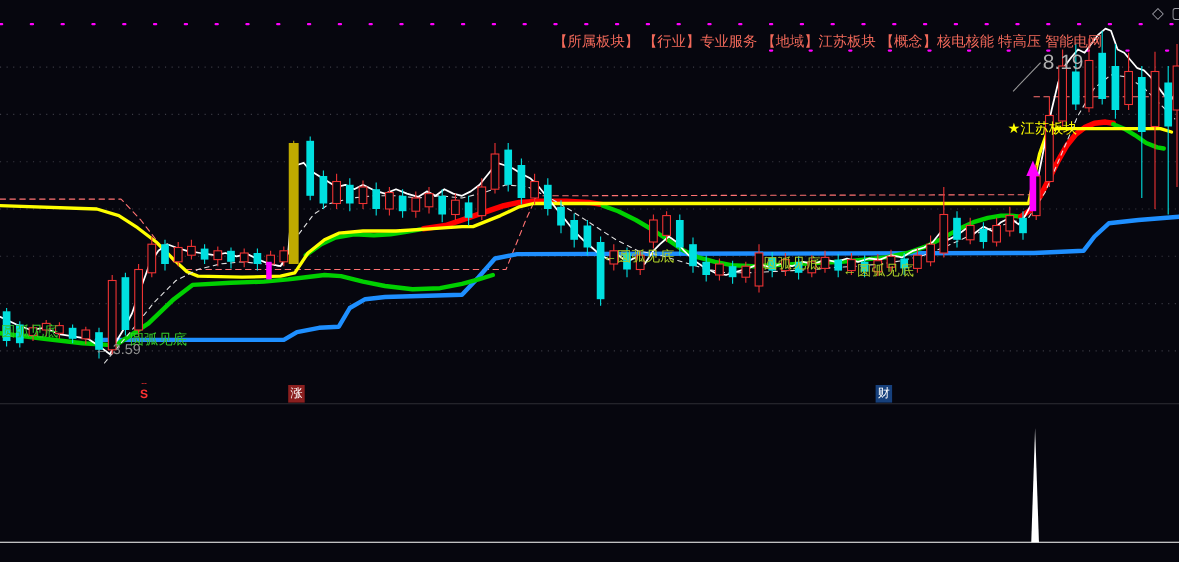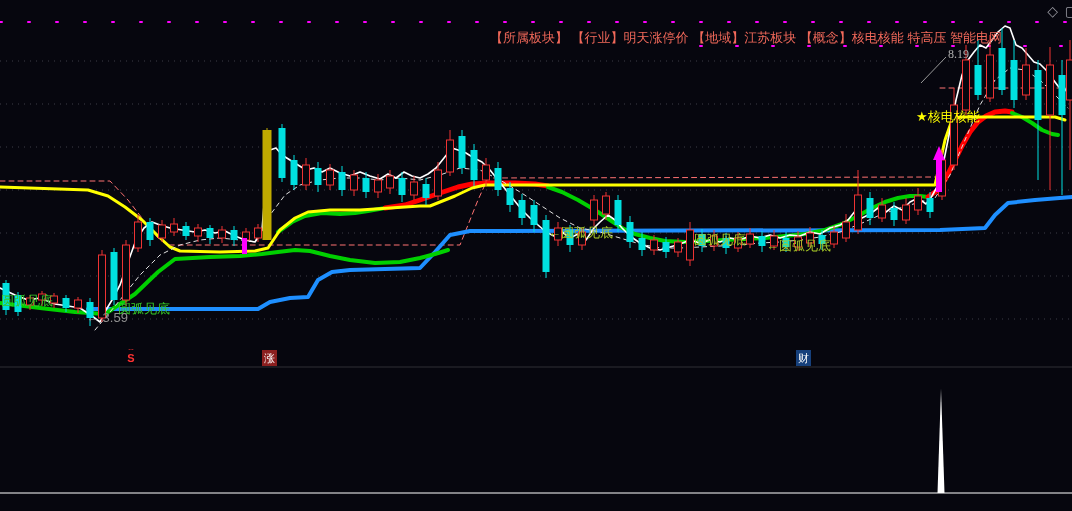--- a/index.html
+++ b/index.html
@@ -270,31 +270,31 @@
     <span style="color: rgb(255, 0, 255);">9.13</span>
     <span style="color: rgb(0, 229, 229);">明跌听:</span>
     <span style="color: rgb(0, 229, 229);">6.09</span>
   </div>
 
 <div id="tooltip">
     <div><span style="color: rgb(255, 255, 0);">今天涨停价</span><span style="color: rgb(255, 0, 255);">↑</span><span style="color: rgb(255, 255, 0);">:</span><span style="color: rgb(255, 0, 255);">470</span><span style="color: rgb(255, 255, 0);"> 元</span></div>
     <div><span style="color: rgb(255, 255, 0);">明天涨停价</span><span style="color: rgb(255, 48, 48);">↑</span><span style="color: rgb(255, 255, 0);">:</span><span style="color: rgb(255, 48, 48);">132</span><span style="color: rgb(255, 255, 0);"> 元</span></div>
   </div>
 
-<div id="sector-bar" class="txt" style="color: rgb(242, 105, 90);">【所属板块】 【行业】明天涨停价 【地域】江苏板块 【概念】核电核能 特高压 智能电网</div>
+<div id="sector-bar" class="txt" style="color: rgb(242, 105, 90);">【所属板块】 【行业】专业服务 【地域】江苏板块 【概念】核电核能 特高压 智能电网</div>
 
 <div id="labels-layer">
     <div class="txt" style="left: 1px; top: 292px; color: rgb(53, 200, 40); font-size: 13px;">圆弧见底</div>
     <div class="txt" style="left: 118px; top: 300px; color: rgb(53, 200, 40); font-size: 13px;">圆弧见底</div>
     <div class="txt" style="left: 86px; top: 310px; color: rgb(144, 144, 144); font-size: 13px;">← 3.59</div>
     <div class="txt" style="left: 548px; top: 224px; color: rgb(170, 203, 40); font-size: 13px;">←圆弧见底</div>
     <div class="txt" style="left: 694px; top: 231px; color: rgb(170, 203, 40); font-size: 13px;">圆弧见底</div>
     <div class="txt" style="left: 766px; top: 237px; color: rgb(170, 203, 40); font-size: 13px;">←圆弧见底</div>
-    <div class="txt" style="left: 916px; top: 108px; color: rgb(255, 255, 0); font-size: 13px;">★核电核能</div>
-    <div class="txt" style="left: 948px; top: 47px; color: rgb(176, 176, 176); font-size: 12px; font-family: Liberation Serif, serif;">8.19</div>
+    <div class="txt" style="left: 916px; top: 108px; color: rgb(255, 255, 0); font-size: 13px;">★江苏板块</div>
+    <div class="txt" style="left: 948px; top: 47px; color: rgb(176, 176, 176); font-size: 19px;">8.19</div>
   </div>
 <div id="markers-layer">
     <div class="evt" style="left: 262px; top: 350px; background: rgb(139, 31, 31);">涨</div>
     <div class="evt" style="left: 796px; top: 350px; background: rgb(22, 64, 124);">财</div>
   </div>
 
 <div class="corner-icon" style="right:14px;top:3px;">◇</div>
 <div class="corner-icon" style="right:-6px;top:3px;">▢</div>
 
 <div id="sub-header">

